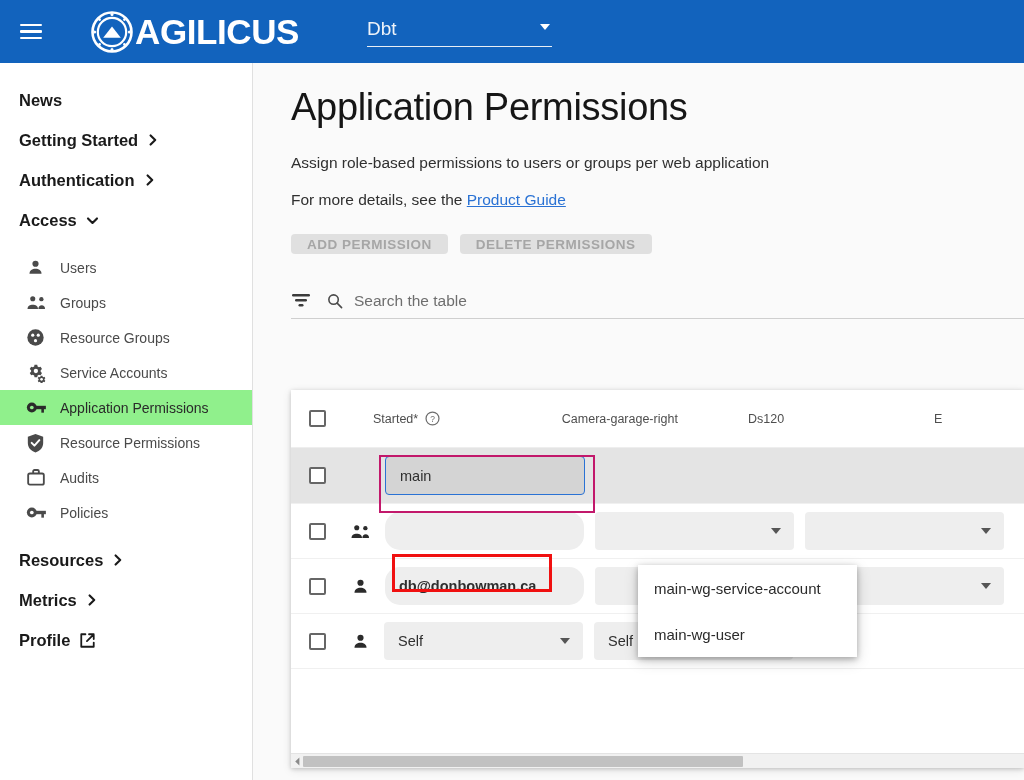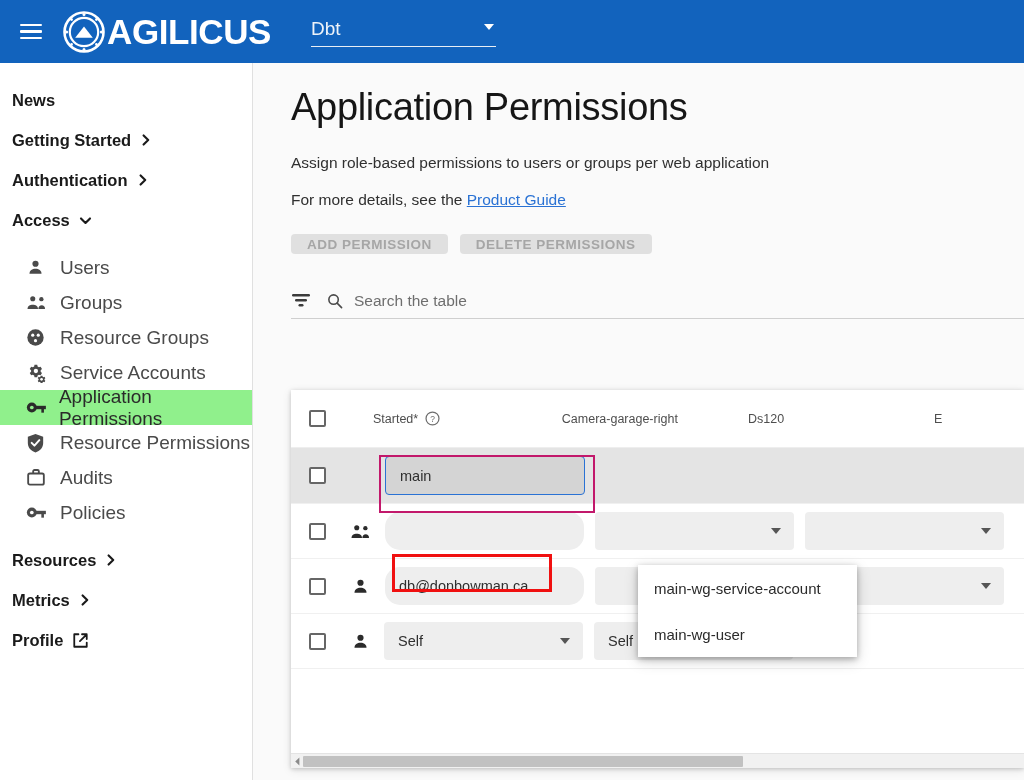--- a/index.html
+++ b/index.html
@@ -9,21 +9,21 @@
     background: #ffffff;
     overflow: hidden;
   }
   #app { position: relative; width: 1024px; height: 780px; }
 
   
   .topbar {
     position: absolute; top: 0; left: 0;
     width: 1024px; height: 63px;
     background: #1263bd;
-    display: flex; align-items: center;
+    display: flex; align-items: center; gap: 28px;
   }
   .hamburger {
     width: 22px; height: 16px;
     margin-left: 20px; margin-right: 20px;
     display: flex; flex-direction: column; justify-content: space-between;
     cursor: pointer;
   }
   .hamburger span { display: block; height: 2.4px; background: #fff; border-radius: 1px; }
 
   .brand { display: flex; align-items: center; }
@@ -52,29 +52,29 @@
   .sidebar {
     position: absolute; top: 63px; left: 0;
     width: 253px; height: 717px;
     background: #ffffff;
     border-right: 1px solid #e0e0e0;
     overflow: hidden;
   }
   .nav-top { padding-top: 17px; }
   .nav-group {
     display: flex; align-items: center;
-    padding: 0 12px; height: 40px;
+    padding: 0 19px; height: 40px;
     font-size: 16.5px; font-weight: bold; color: #1a1a1a;
     cursor: pointer;
   }
   .nav-group .chev { margin-left: 9px; display: inline-flex; }
   .nav-sub {
     display: flex; align-items: center;
     height: 35px; padding-left: 26px;
-    font-size: 19px; color: #4a4a4a;
+    font-size: 14px; color: #4a4a4a;
     cursor: pointer;
   }
   .nav-sub.active { background: #90f08c; color: #2a2a2a; }
   .nav-sub .ico { width: 26px; display: inline-flex; align-items: center; justify-content: flex-start; }
   .nav-sub .lbl { margin-left: 8px; }
   .nav-spacer-sm { height: 10px; }
 
   
   .main {
     position: absolute; top: 63px; left: 253px;
@@ -158,20 +158,21 @@
   }
   .trow.sel { background: #e4e4e4; height: 56px; }
   .row-icon { width: 26px; margin-left: 21px; display: inline-flex; justify-content: center; }
   .cell-input {
     margin-left: 12px;
     width: 199px; height: 38px;
     background: #eeeeee; border-radius: 15px;
     display: flex; align-items: center; padding: 0 14px;
     font-size: 14.5px; color: #2f2f2f;
     cursor: text;
+    font-weight: bold;
   }
   .cell-select {
     margin-left: 11px;
     width: 199px; height: 38px;
     background: #eeeeee; border-radius: 4px;
     display: flex; align-items: center; padding: 0 14px;
     font-size: 14.5px; color: #2f2f2f; position: relative;
     cursor: pointer;
   }
   .sel-caret {

